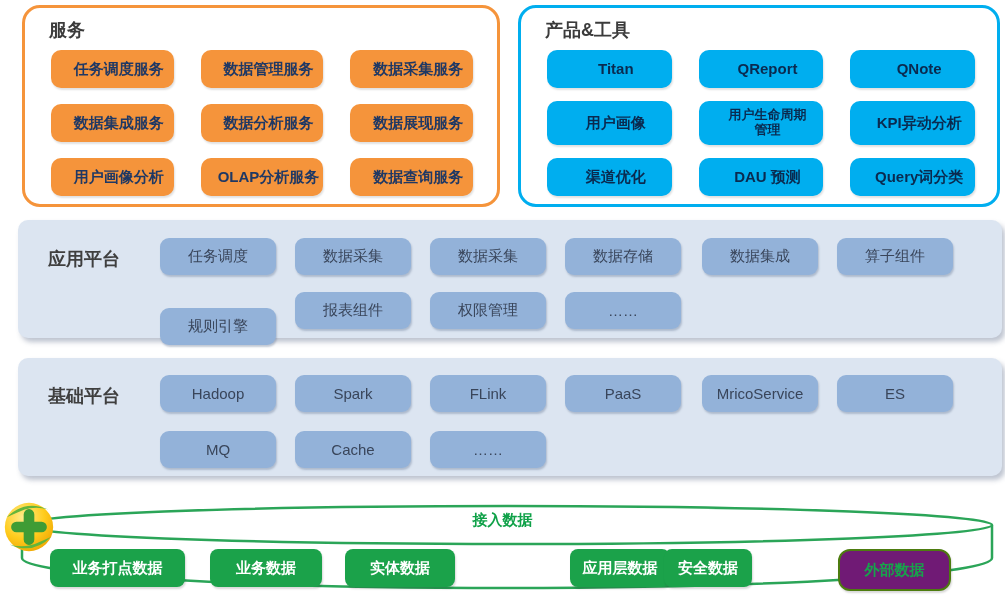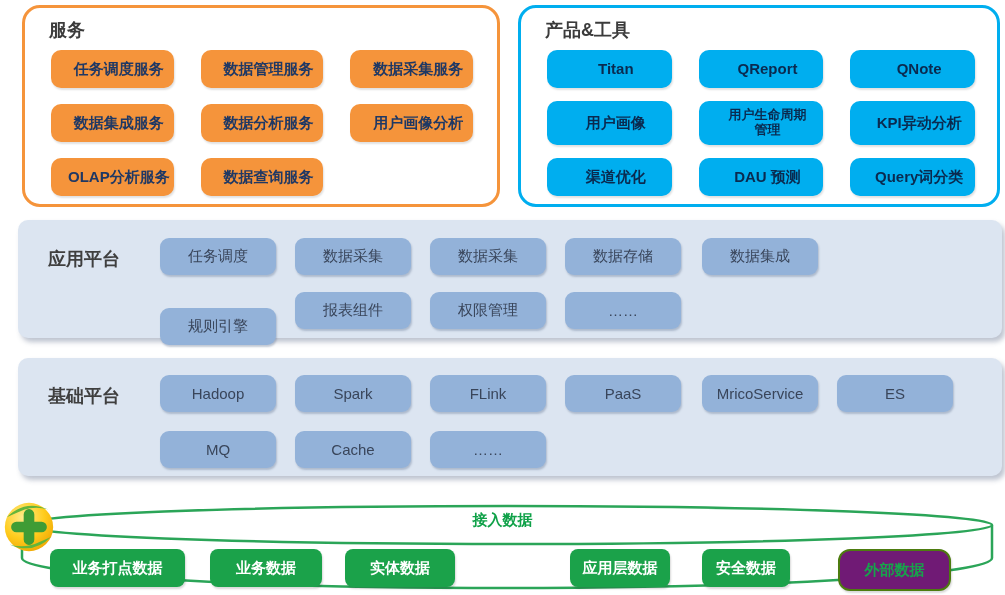--- a/index.html
+++ b/index.html
@@ -52,20 +52,21 @@
 <div class="stage">
 
   <div class="panel services">
     <div class="panel-title">服务</div>
     <div class="grid3">
       <div class="btn orange">任务调度服务</div>
       <div class="btn orange">数据管理服务</div>
       <div class="btn orange">数据采集服务</div>
       <div class="btn orange">数据集成服务</div>
       <div class="btn orange">数据分析服务</div>
+      <div class="btn orange">数据展现服务</div>
       <div class="btn orange">用户画像分析</div>
       <div class="btn orange">OLAP分析服务</div>
       <div class="btn orange">数据查询服务</div>
     </div>
   </div>
 
   <div class="panel products">
     <div class="panel-title">产品&amp;工具</div>
     <div class="grid3">
       <div class="btn cyan">Titan</div>
@@ -81,20 +82,21 @@
     </div>
   </div>
 
   <div class="band app">
     <div class="band-title">应用平台</div>
     <div class="bbtn" style="left:142px;top:18px;">任务调度</div>
     <div class="bbtn" style="left:277px;top:18px;">数据采集</div>
     <div class="bbtn" style="left:412px;top:18px;">数据采集</div>
     <div class="bbtn" style="left:547px;top:18px;">数据存储</div>
     <div class="bbtn" style="left:684px;top:18px;">数据集成</div>
+    <div class="bbtn" style="left:819px;top:18px;">算子组件</div>
     <div class="bbtn" style="left:142px;top:88px;">规则引擎</div>
     <div class="bbtn" style="left:277px;top:72px;">报表组件</div>
     <div class="bbtn" style="left:412px;top:72px;">权限管理</div>
     <div class="bbtn" style="left:547px;top:72px;">……</div>
   </div>
 
   <div class="band base">
     <div class="band-title">基础平台</div>
     <div class="bbtn" style="left:142px;top:17px;">Hadoop</div>
     <div class="bbtn" style="left:277px;top:17px;">Spark</div>
@@ -126,17 +128,17 @@
           <stop offset="100%" stop-color="#EDA200"></stop>
         </radialGradient>
       </defs>
       <circle cx="30" cy="30" r="25" fill="url(#ball)"></circle>
       <path d="M7 20 Q26 1 50 12 Q34 7 18 15 Q11 18 7 20 Z" fill="#63B53C"></path>
       <path d="M53 40 Q34 59 10 48 Q26 53 42 45 Q49 42 53 40 Z" fill="#63B53C"></path>
       <path d="M30 17 V43 M17 30 H43" stroke="#3F9C35" stroke-width="11" stroke-linecap="round"></path>
     </svg>
 
     <div class="gbtn" style="left:570px;width:100px;">应用层数据</div>
-    <div class="gbtn" style="left:702px;width:88px;">安全数据</div>
+    <div class="gbtn" style="left:664px;width:88px;">安全数据</div>
     <div class="gbtn outline" style="left:838px;width:109px;">外部数据</div>
   </div>
 
 </div>
 
 </body></html>

